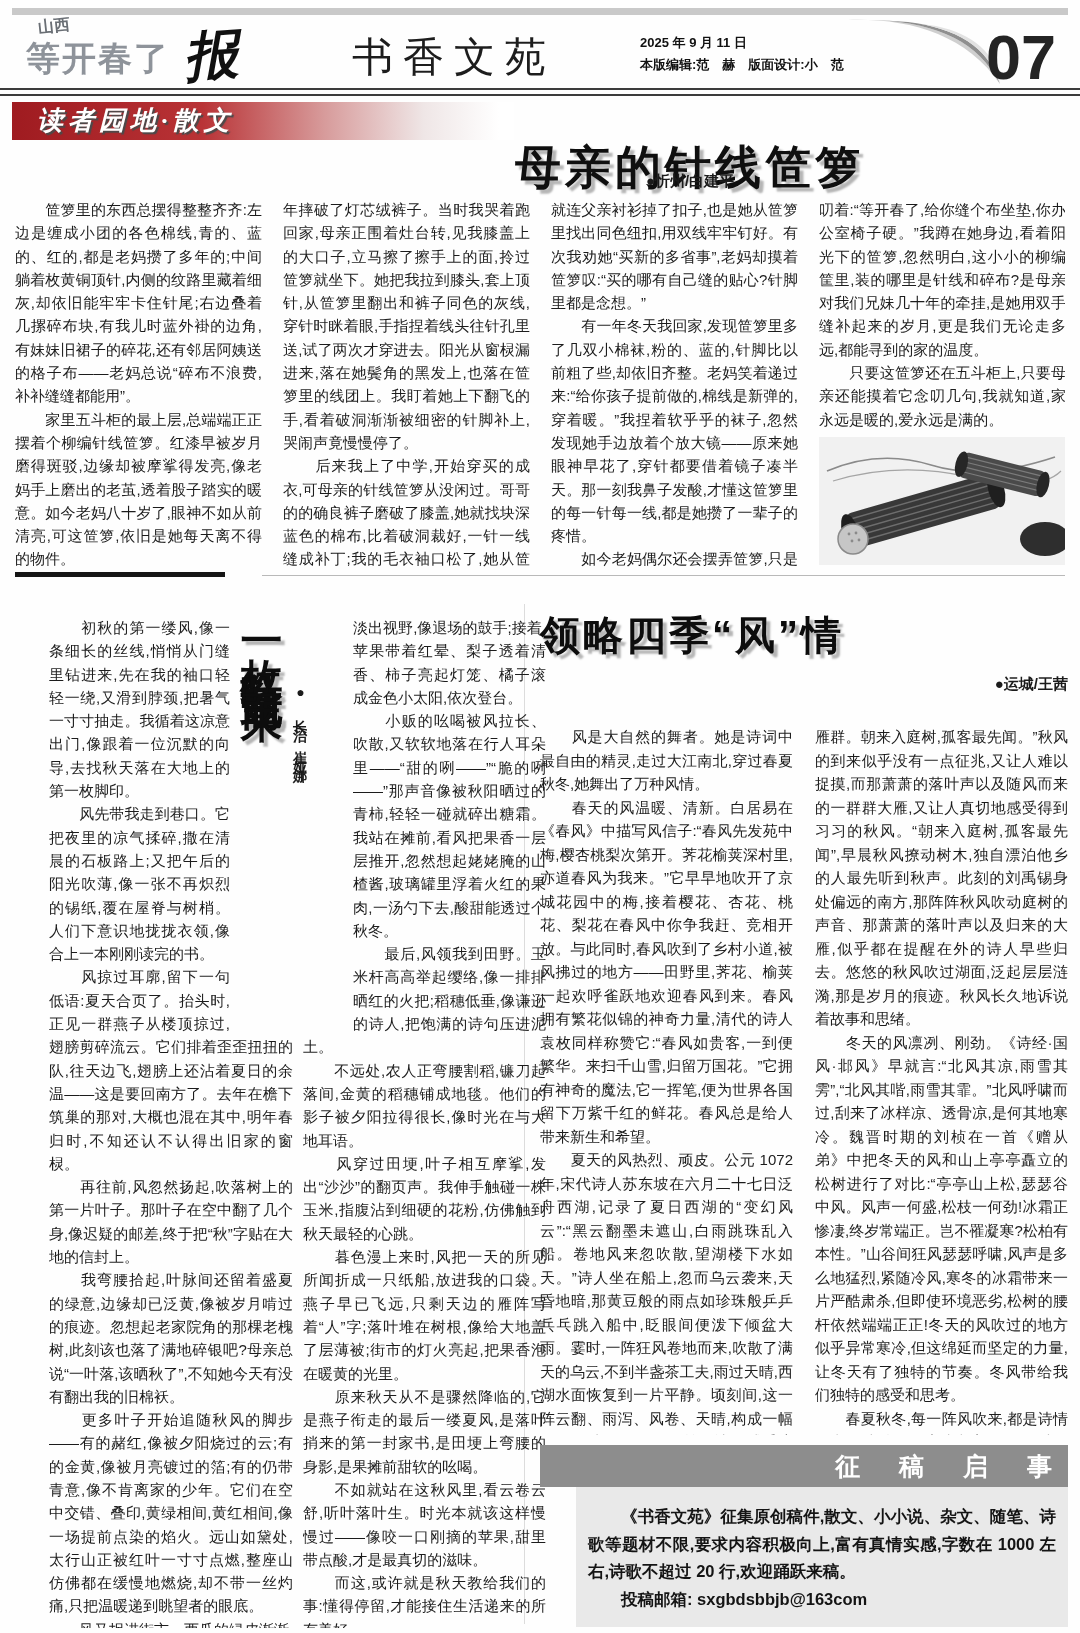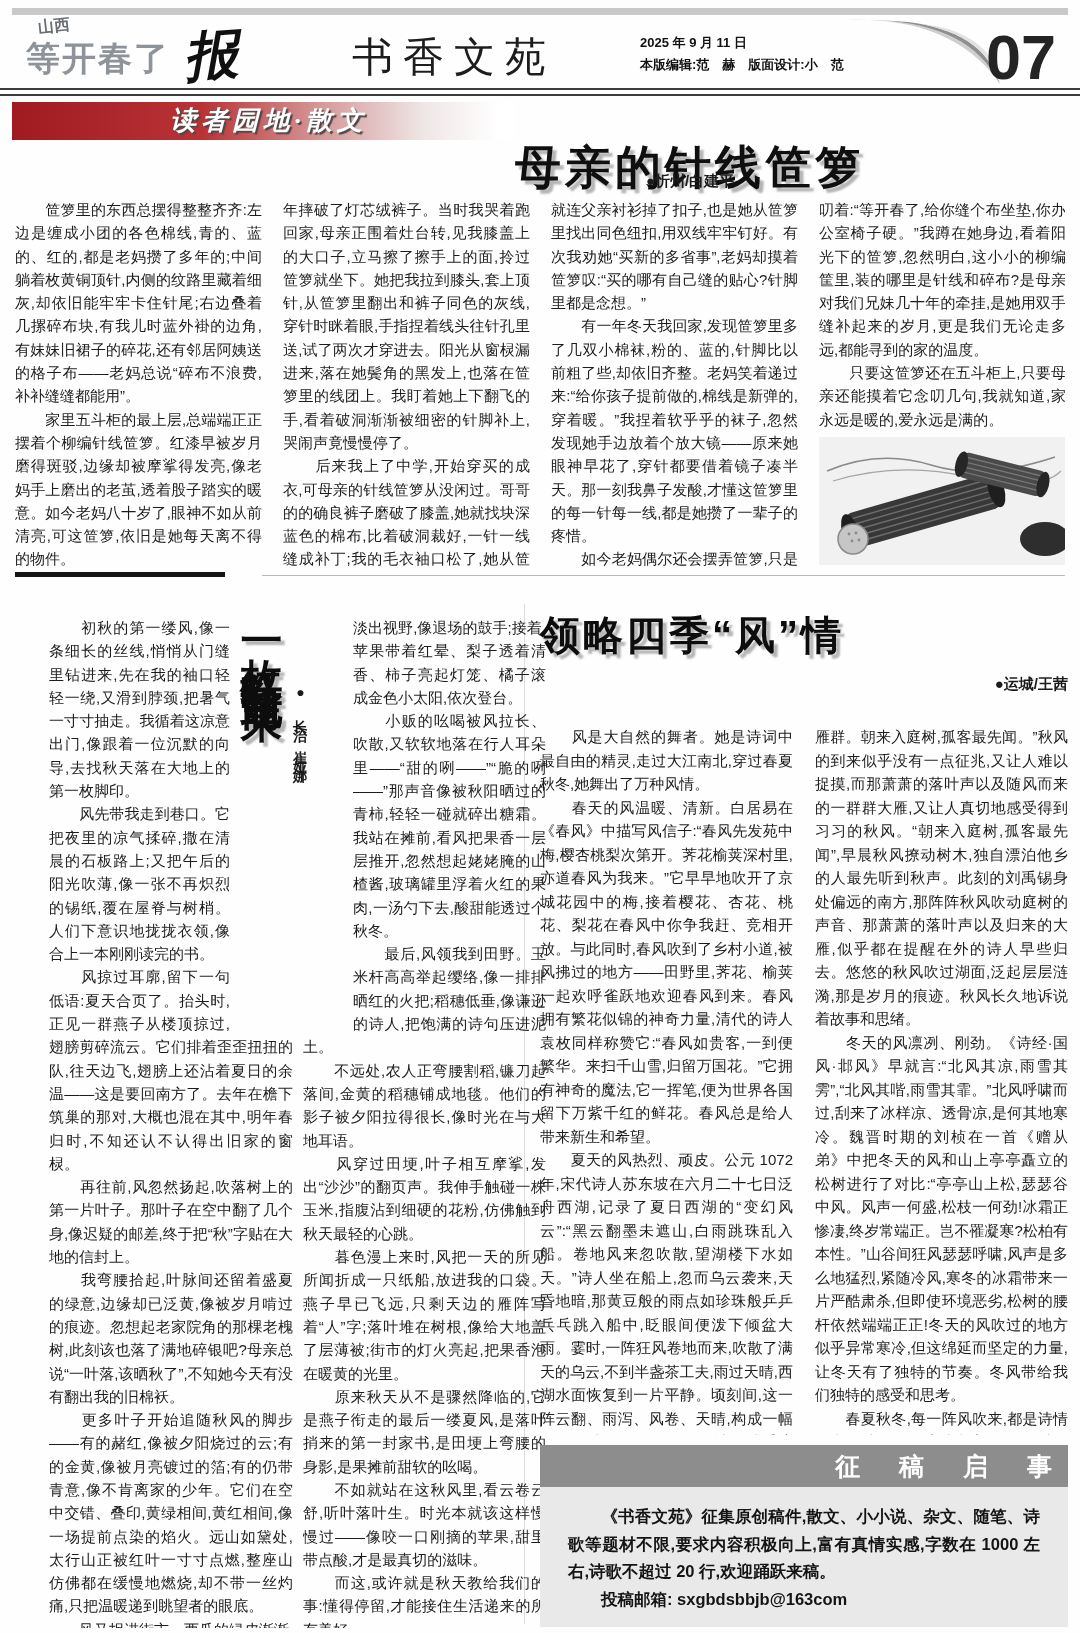--- a/index.html
+++ b/index.html
@@ -18,22 +18,22 @@
                  font-family:"Liberation Serif",serif;}
   .dateblock{position:absolute;left:640px;top:32px;font-size:13px;font-weight:bold;line-height:22px;color:#111;}
   .swoosh{position:absolute;left:848px;top:16px;}
   .pagenum{position:absolute;left:986px;top:26px;font-size:63px;font-weight:bold;color:#242424;line-height:1;}
   .double-rule{position:absolute;left:0;top:88px;width:1080px;height:4px;
                border-top:2px solid #3c3c3c;border-bottom:2px solid #3c3c3c;}
 
   
   .banner{position:absolute;left:12px;top:102px;width:502px;height:38px;box-sizing:border-box;
           background:linear-gradient(90deg,#9f1b20 0%,#b93336 38%,#d79a9a 62%,#efe6e6 82%,#ffffff 97%);
-          color:#fff;font-weight:bold;font-style:italic;font-size:26px;line-height:38px;padding-left:12px;
-          letter-spacing:5px;text-shadow:2px 2px 1px #4a4a4a;font-family:"Liberation Serif",serif;text-align:center;}
+          color:#fff;font-weight:bold;font-style:italic;font-size:26px;line-height:38px;padding-left:25px;
+          letter-spacing:5px;text-shadow:2px 2px 1px #4a4a4a;font-family:"Liberation Serif",serif;}
 
   
   .a1-title{position:absolute;left:340px;top:106px;width:700px;text-align:center;font-size:46px;font-weight:900;
             letter-spacing:4px;color:#0f0f0f;text-shadow:4px 4px 2px #b5b5b5;}
   .a1-byline{position:absolute;left:340px;top:172px;width:700px;text-align:center;font-size:15px;font-weight:bold;}
   .a1-cols{position:absolute;left:15px;top:198px;width:1050px;height:370px;display:flex;gap:21px;overflow:hidden;}
   .a1-col{width:247px;flex:0 0 247px;overflow:hidden;}
   .para{margin:0;font-size:15px;line-height:23.3px;text-align:justify;color:#1c1c1c;}
   .photo{margin-top:6px;width:247px;height:128px;}
 
@@ -59,21 +59,21 @@
             text-shadow:4px 4px 2px #b5b5b5;margin:4px 0 0;}
   .a3-byline{text-align:right;font-size:15px;font-weight:bold;margin-top:12px;}
   .a3-cols{display:flex;gap:22px;margin-top:31px;height:710px;overflow:hidden;}
   .a3-col{width:253px;flex:0 0 253px;overflow:hidden;}
   .article3 .para{line-height:23.5px;}
 
   
   .notice{margin-top:10px;}
   .notice-header{height:42px;background:#8d8d8d;color:#fff;text-align:right;font-size:25px;font-weight:bold;
                  letter-spacing:16px;line-height:42px;text-indent:16px;}
-  .notice-body{background:#e9e9e9;padding:16px 28px 14px;}
+  .notice-body{background:#e9e9e9;padding:16px 12px 14px;margin-left:36px;}
   .notice-body .para{font-size:16.5px;line-height:27.5px;font-weight:bold;color:#141414;}
 </style>
 </head>
 <body>
 
 <div class="page">
 
   <div class="topbar"></div>
 
   <div class="logo">

